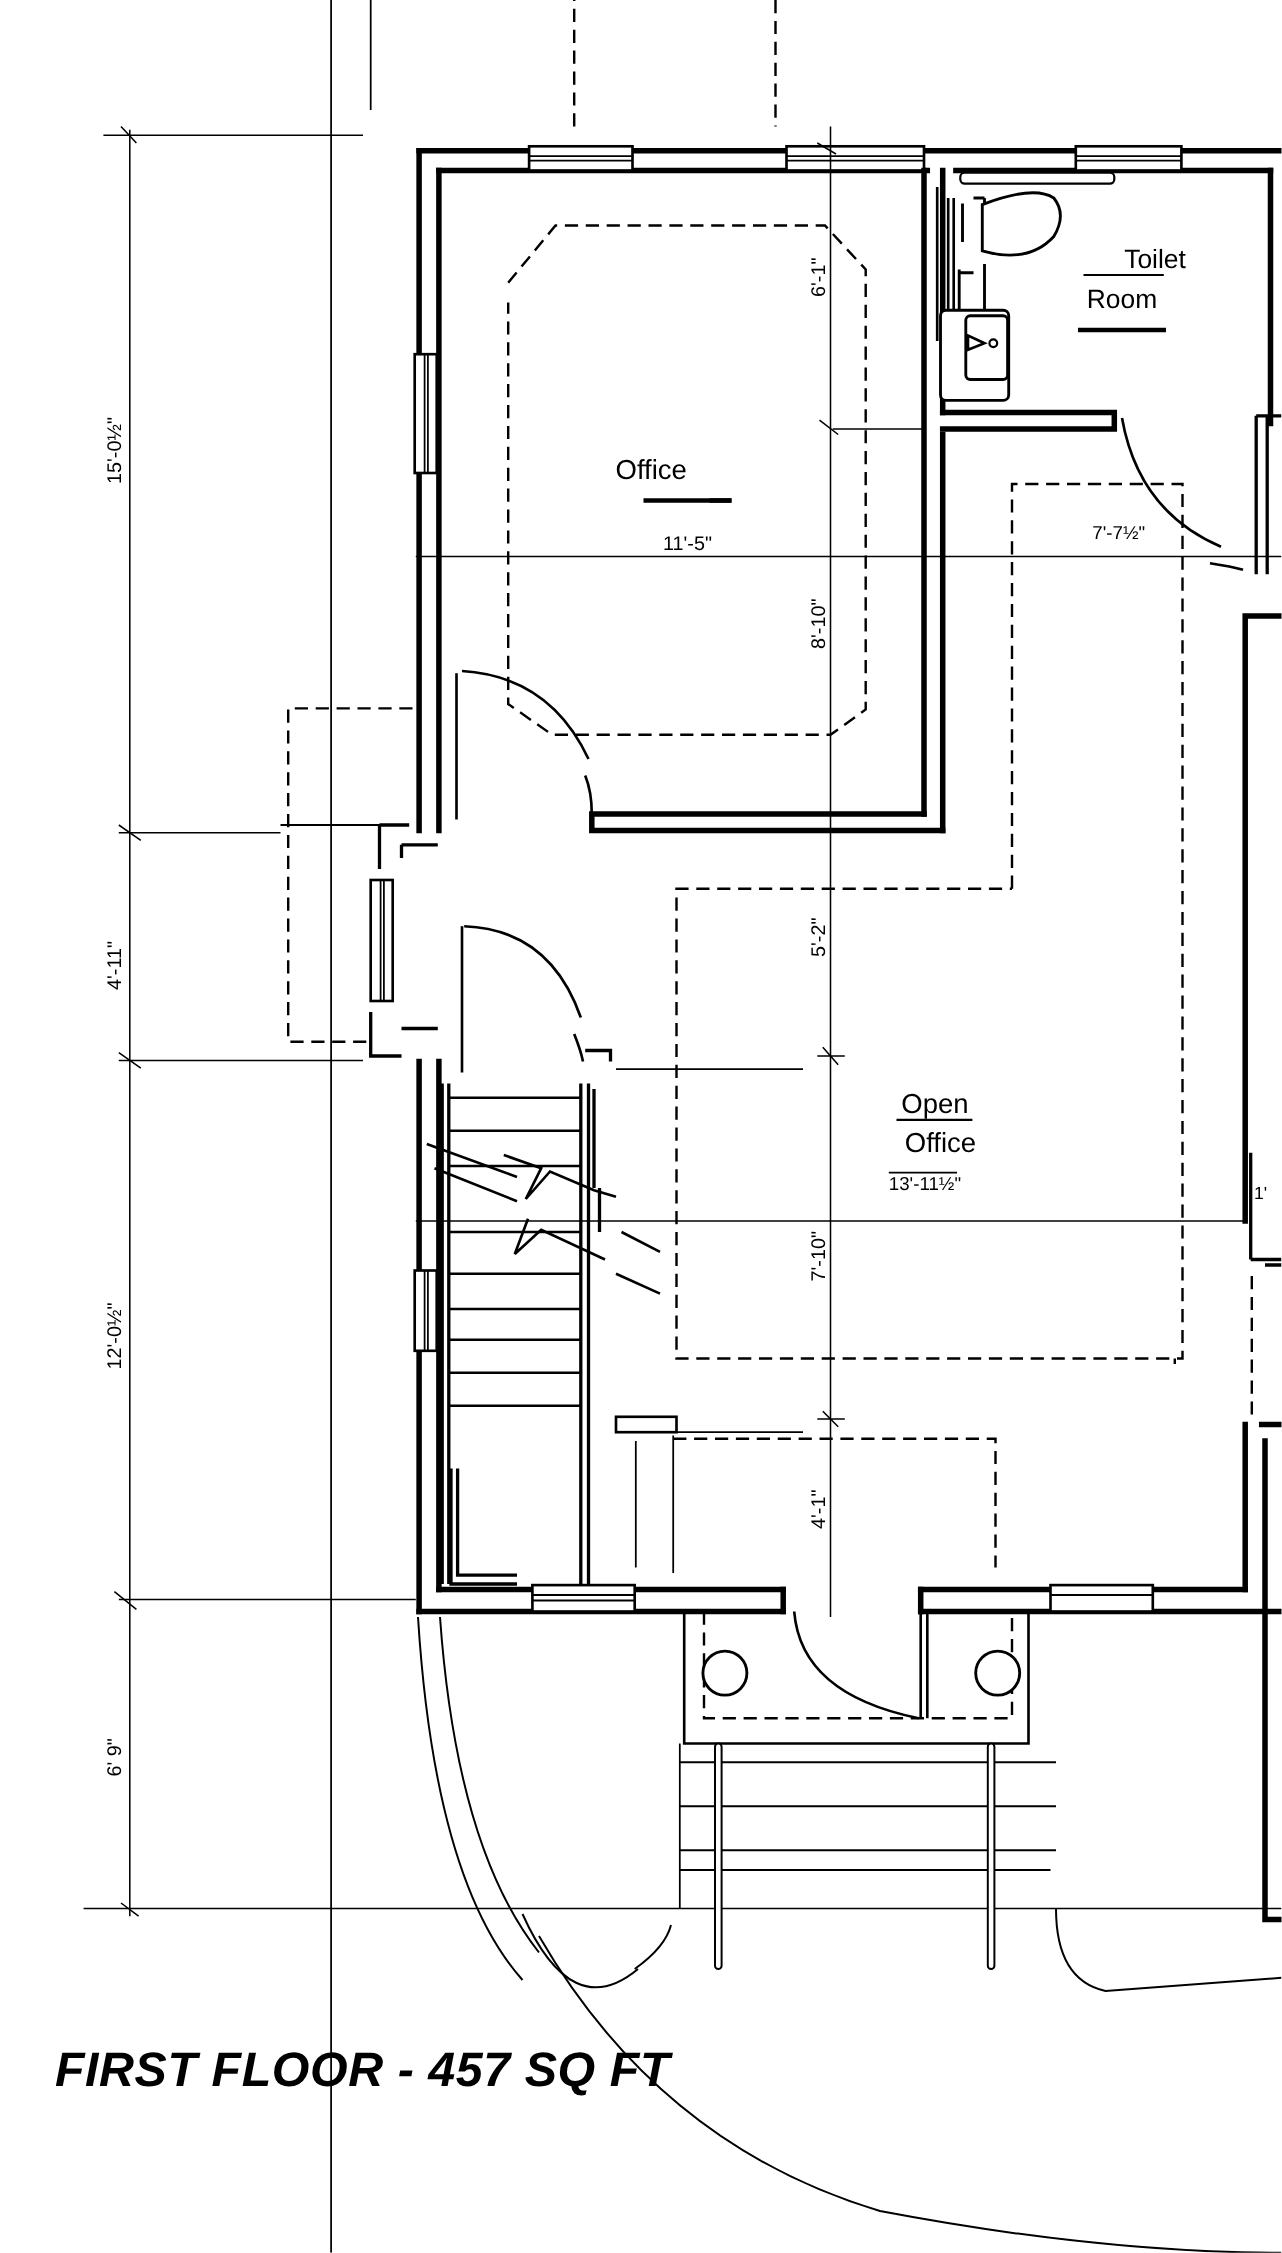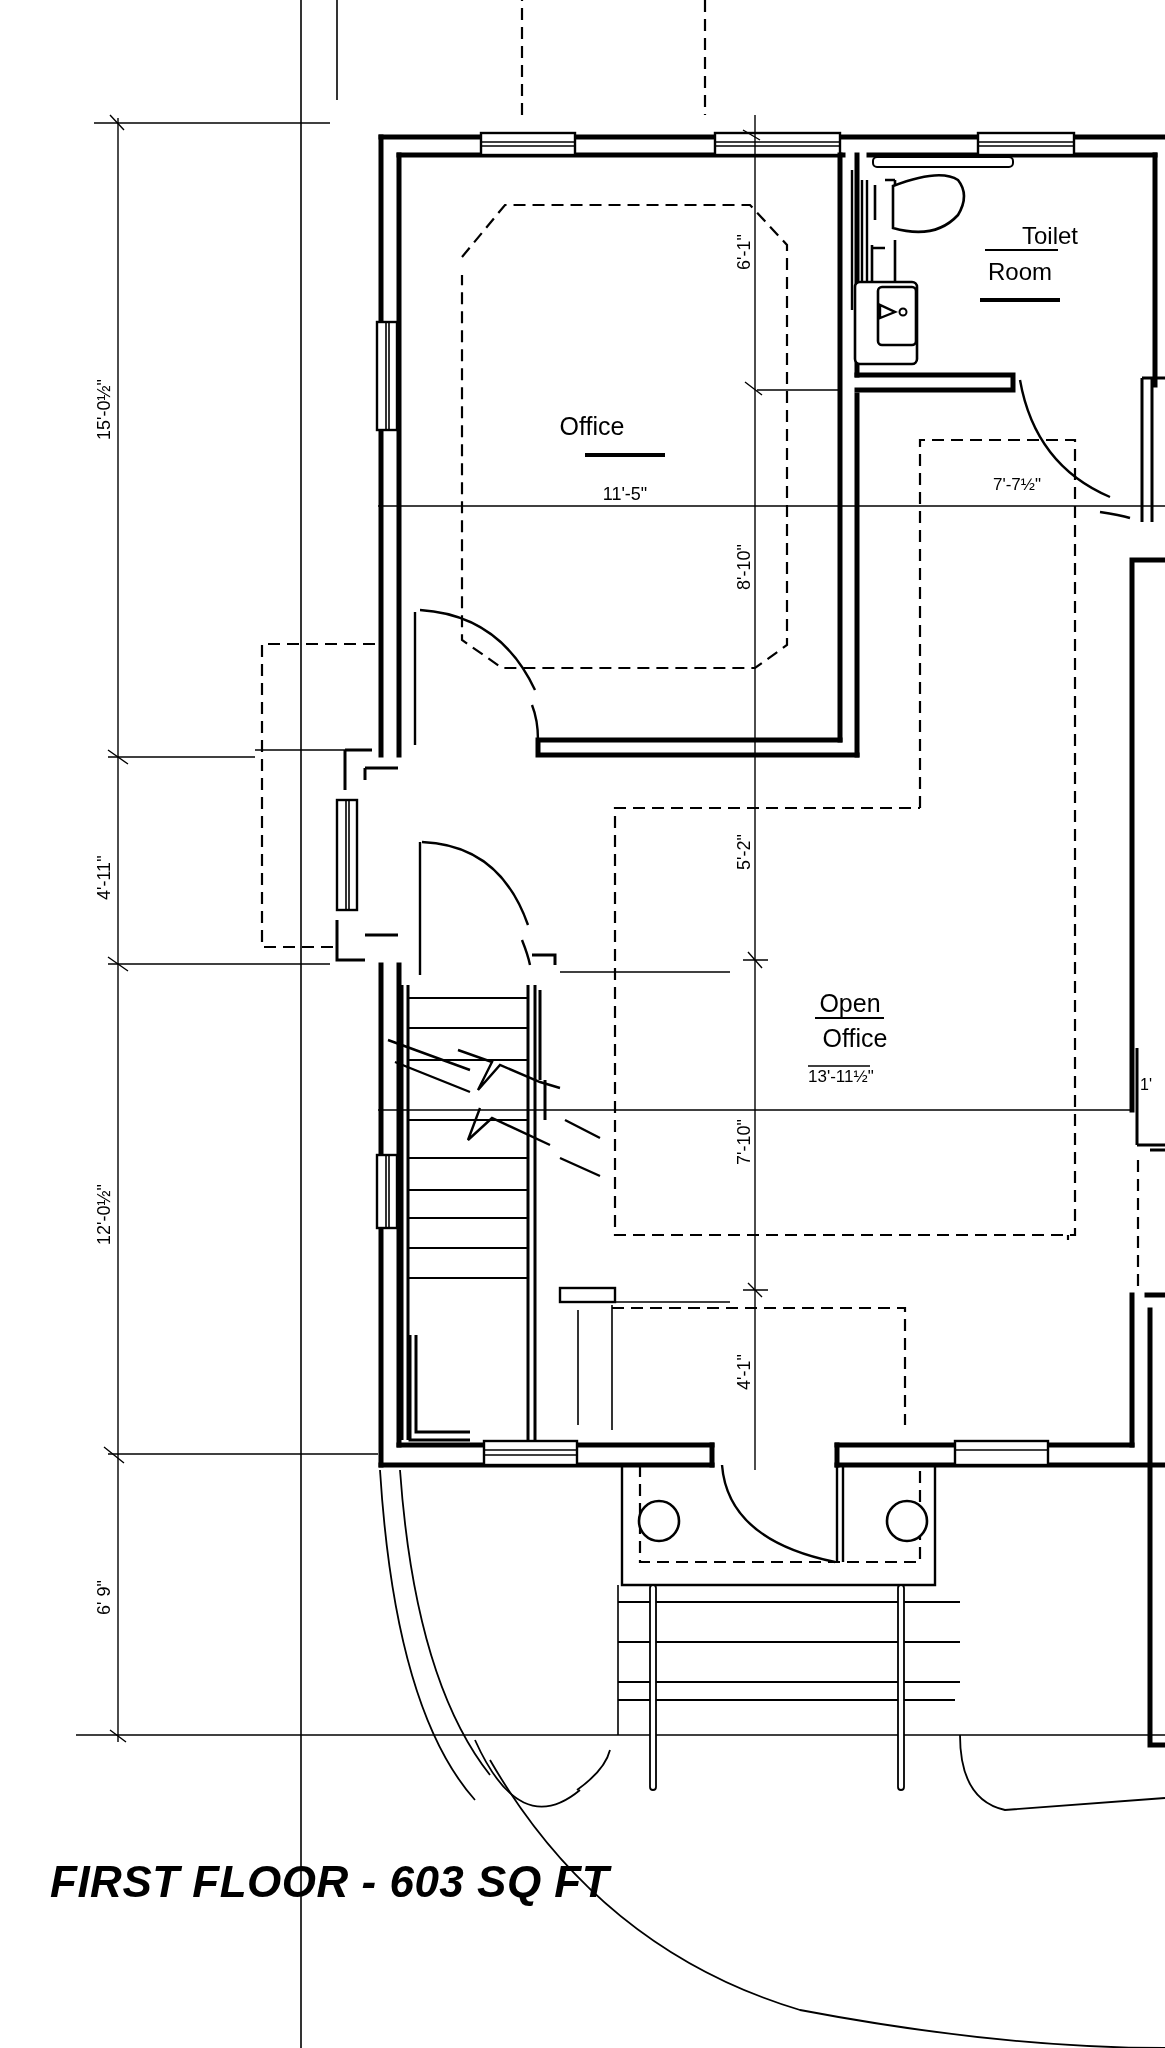--- a/index.html
+++ b/index.html
@@ -215,13 +215,13 @@
     <path class="door" style="stroke-width:1.8" d="M380 1470 Q395 1710 475 1800"></path>
     <path class="door" style="stroke-width:1.8" d="M400 1470 Q415 1680 490 1775"></path>
     <path class="door" style="stroke-width:1.8" d="M475 1740 Q520 1840 580 1790"></path>
     <path class="door" style="stroke-width:1.8" d="M577 1790 Q605 1770 610 1750"></path>
     <path class="door" style="stroke-width:1.8" d="M490 1760 Q600 1950 800 2010 Q1000 2048 1165 2048"></path>
     <path class="door" style="stroke-width:1.8" d="M960 1735 Q960 1800 1005 1810 L1165 1798"></path>
   </g>
 
 </svg>
 
-<div class="title">FIRST FLOOR - 603 SQ FT</div>
+<div class="title">FIRST FLOOR - 457 SQ FT</div>
 
 </body></html>

